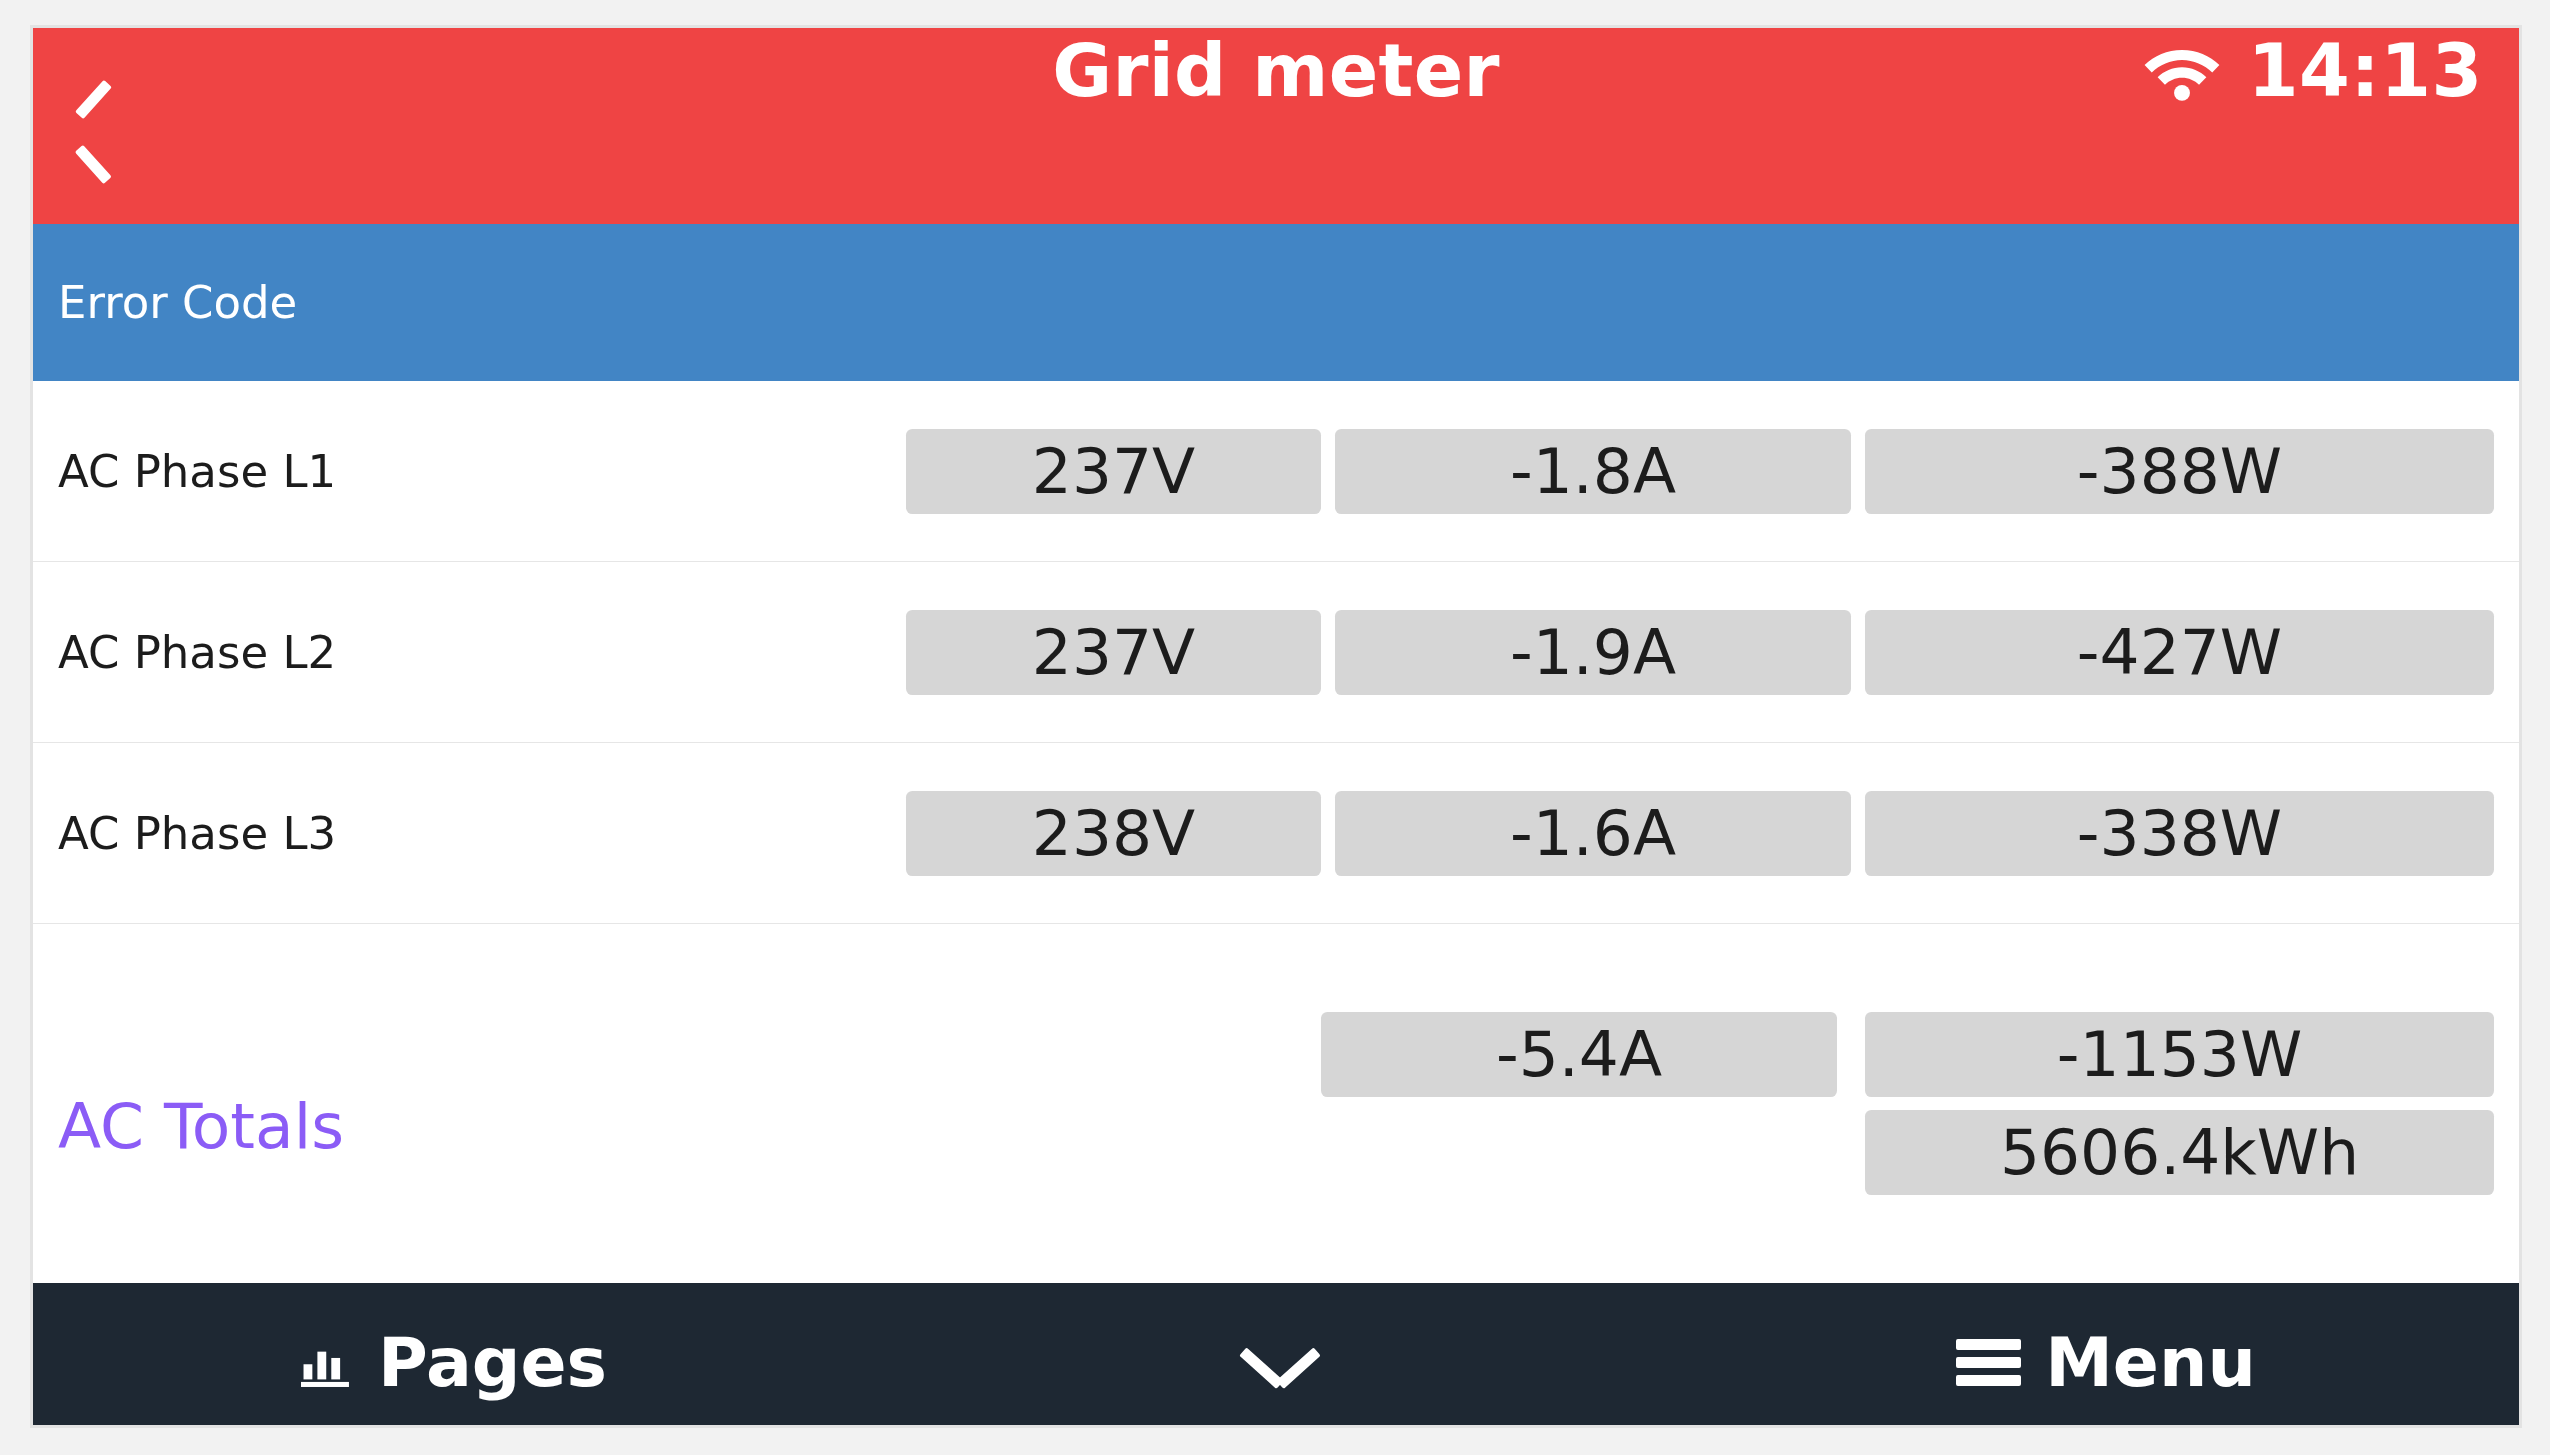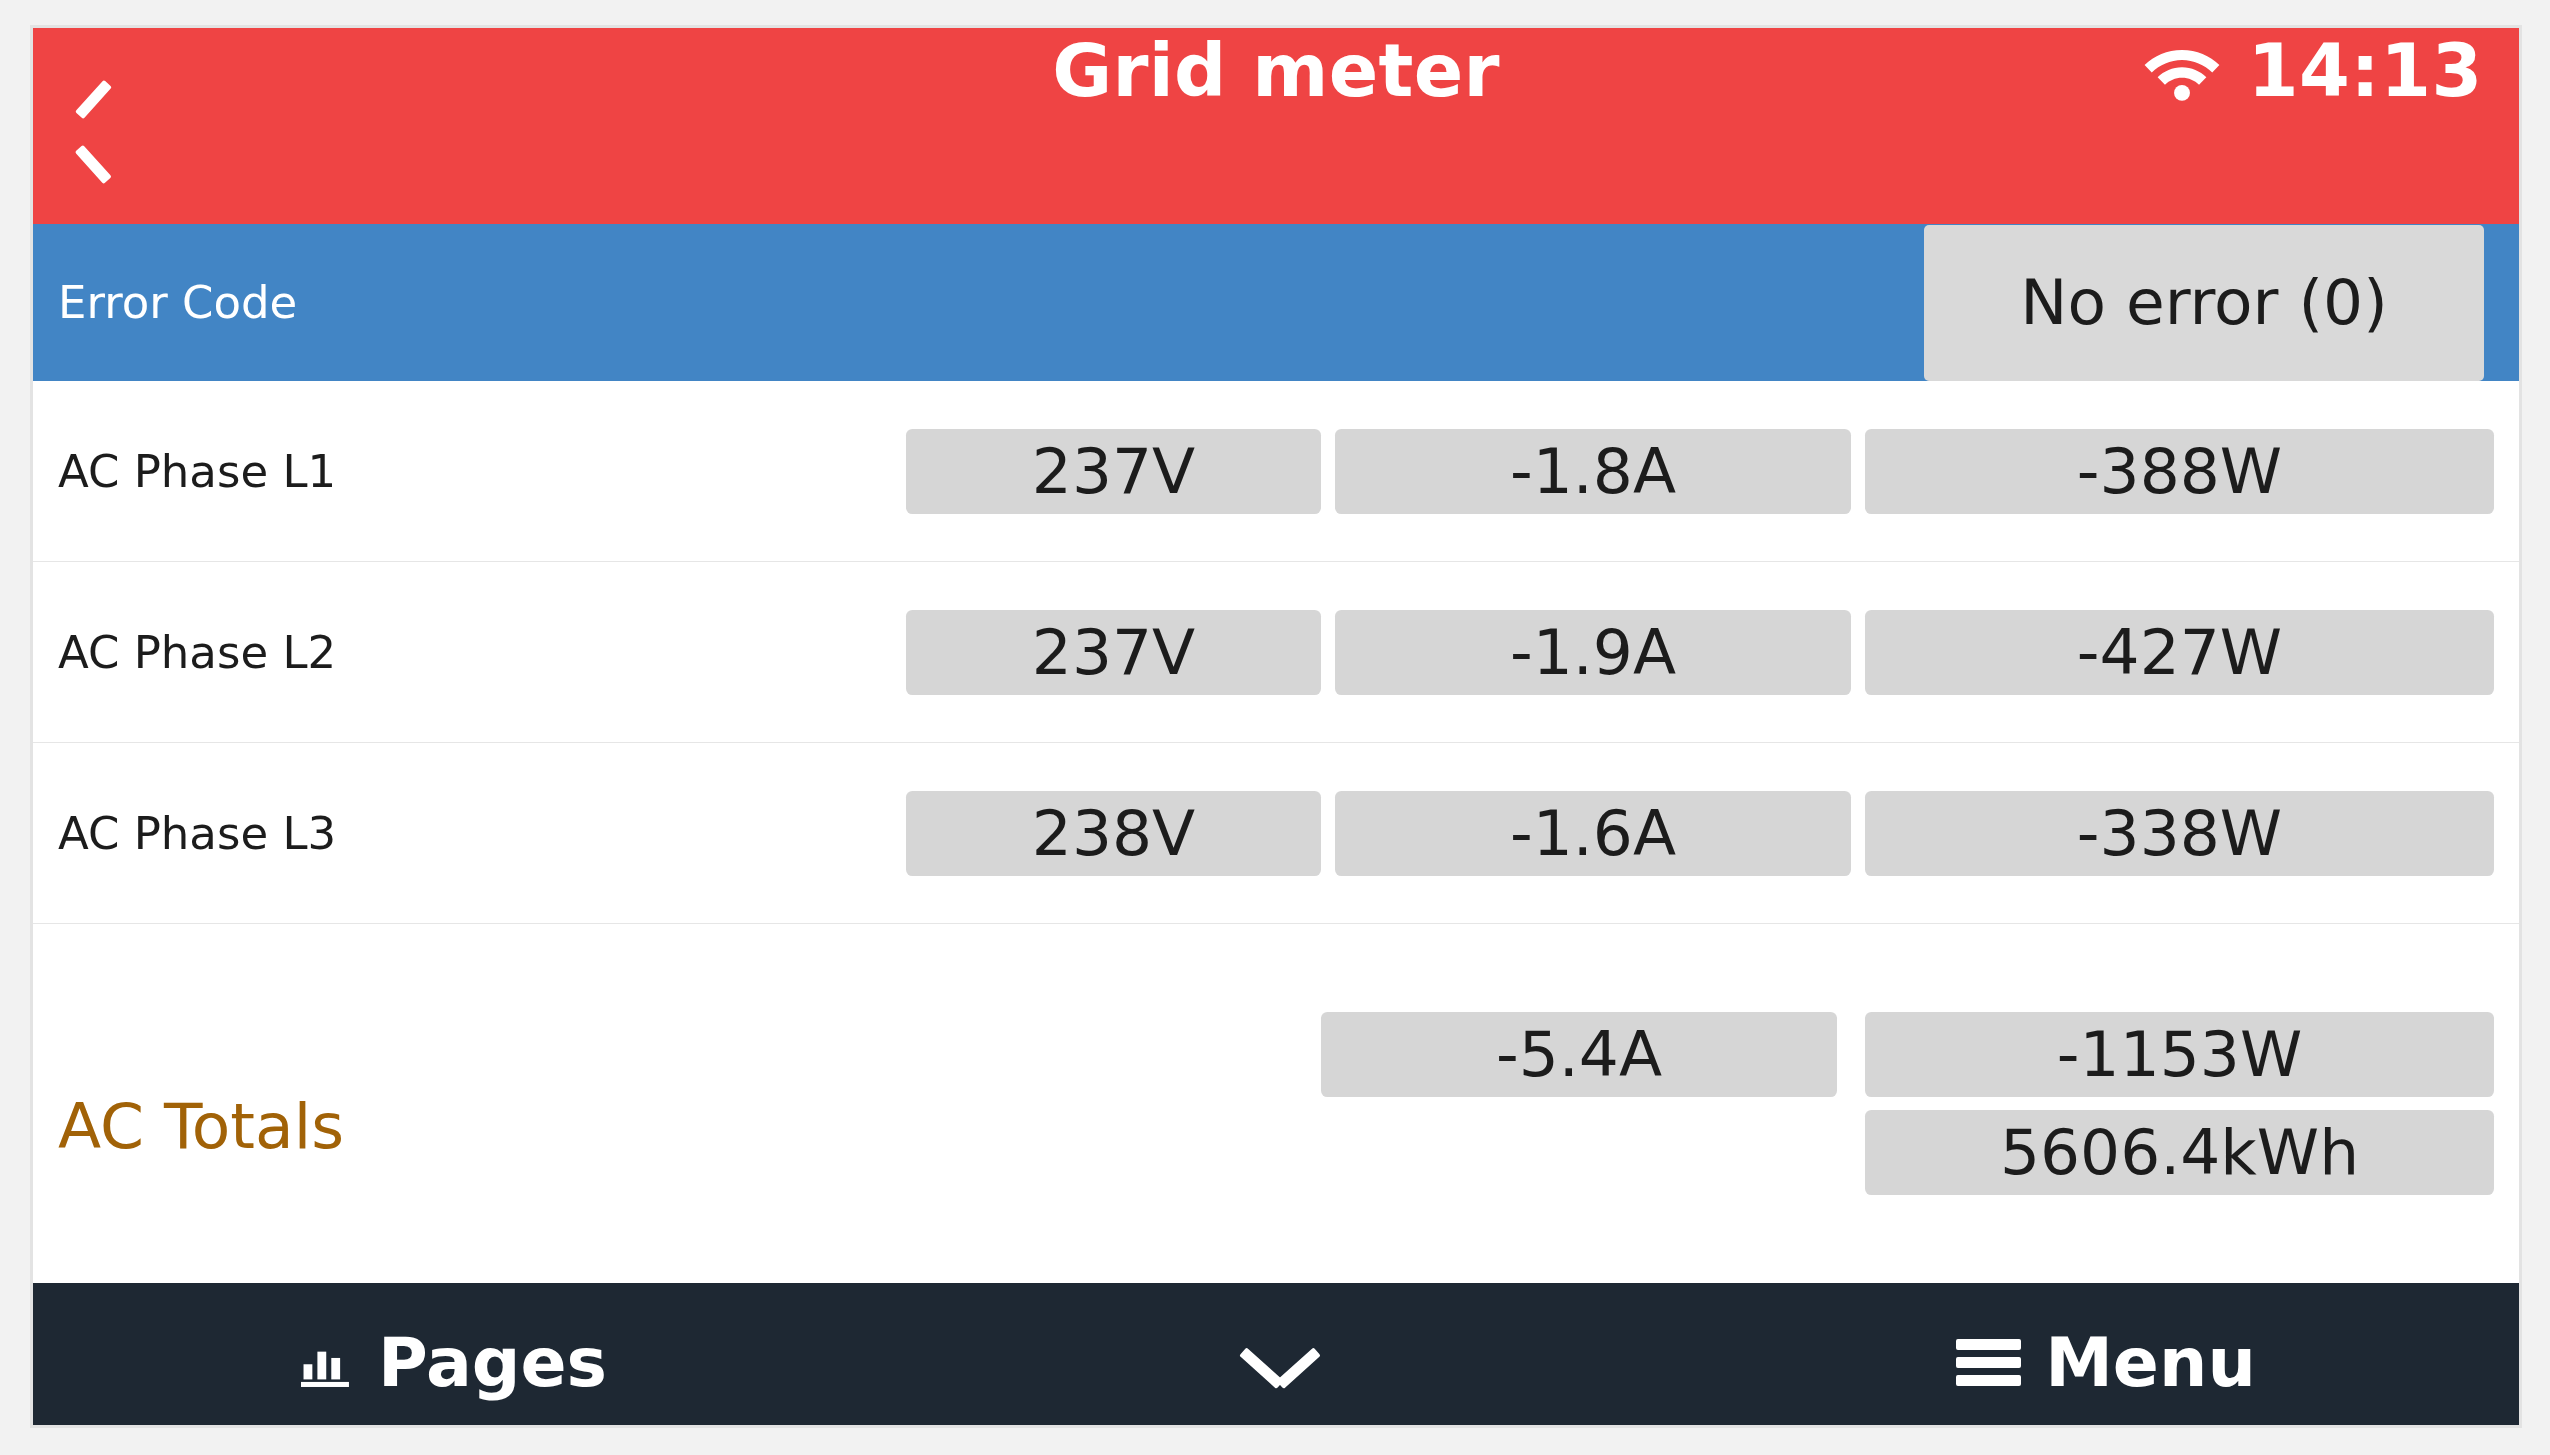--- a/index.html
+++ b/index.html
@@ -127,21 +127,21 @@
   .cell-a { width: 516px; margin-right: 14px; }
   .cell-w { width: 629px; }
 
   .row-totals {
     height: 359px;
     align-items: center;
     border-bottom: none;
   }
   .totals-label {
     font-size: 63px;
-    color: #a16207;
+    color: #8b5cf6;
     align-self: flex-end;
     margin-bottom: 120px;
     white-space: nowrap;
   }
   .totals-stack {
     display: flex;
     flex-direction: column;
     gap: 13px;
     margin-left: auto;
   }
@@ -212,21 +212,20 @@
       </svg>
       <div class="clock">14:13</div>
     </div>
   </div>
 
   <div class="content">
 
     <div class="row row-error">
       <div class="row-label">Error Code</div>
       <div class="spacer"></div>
-      <div class="val-box error-val">No error (0)</div>
     </div>
 
     <div class="row row-phase">
       <div class="row-label">AC Phase L1</div>
       <div class="spacer"></div>
       <div class="val-box cell-v">237V</div>
       <div class="val-box cell-a">-1.8A</div>
       <div class="val-box cell-w">-388W</div>
     </div>
 

